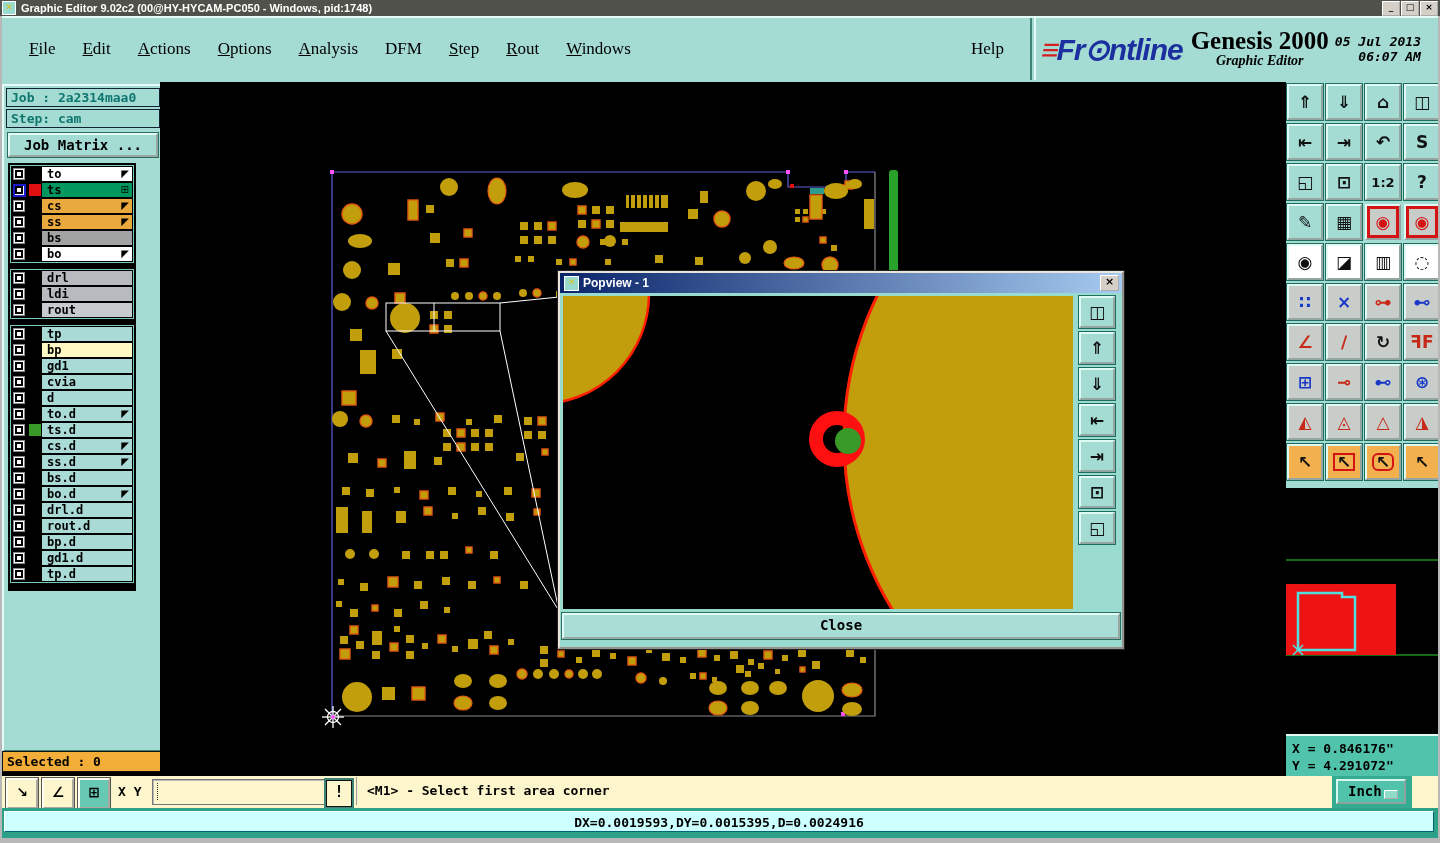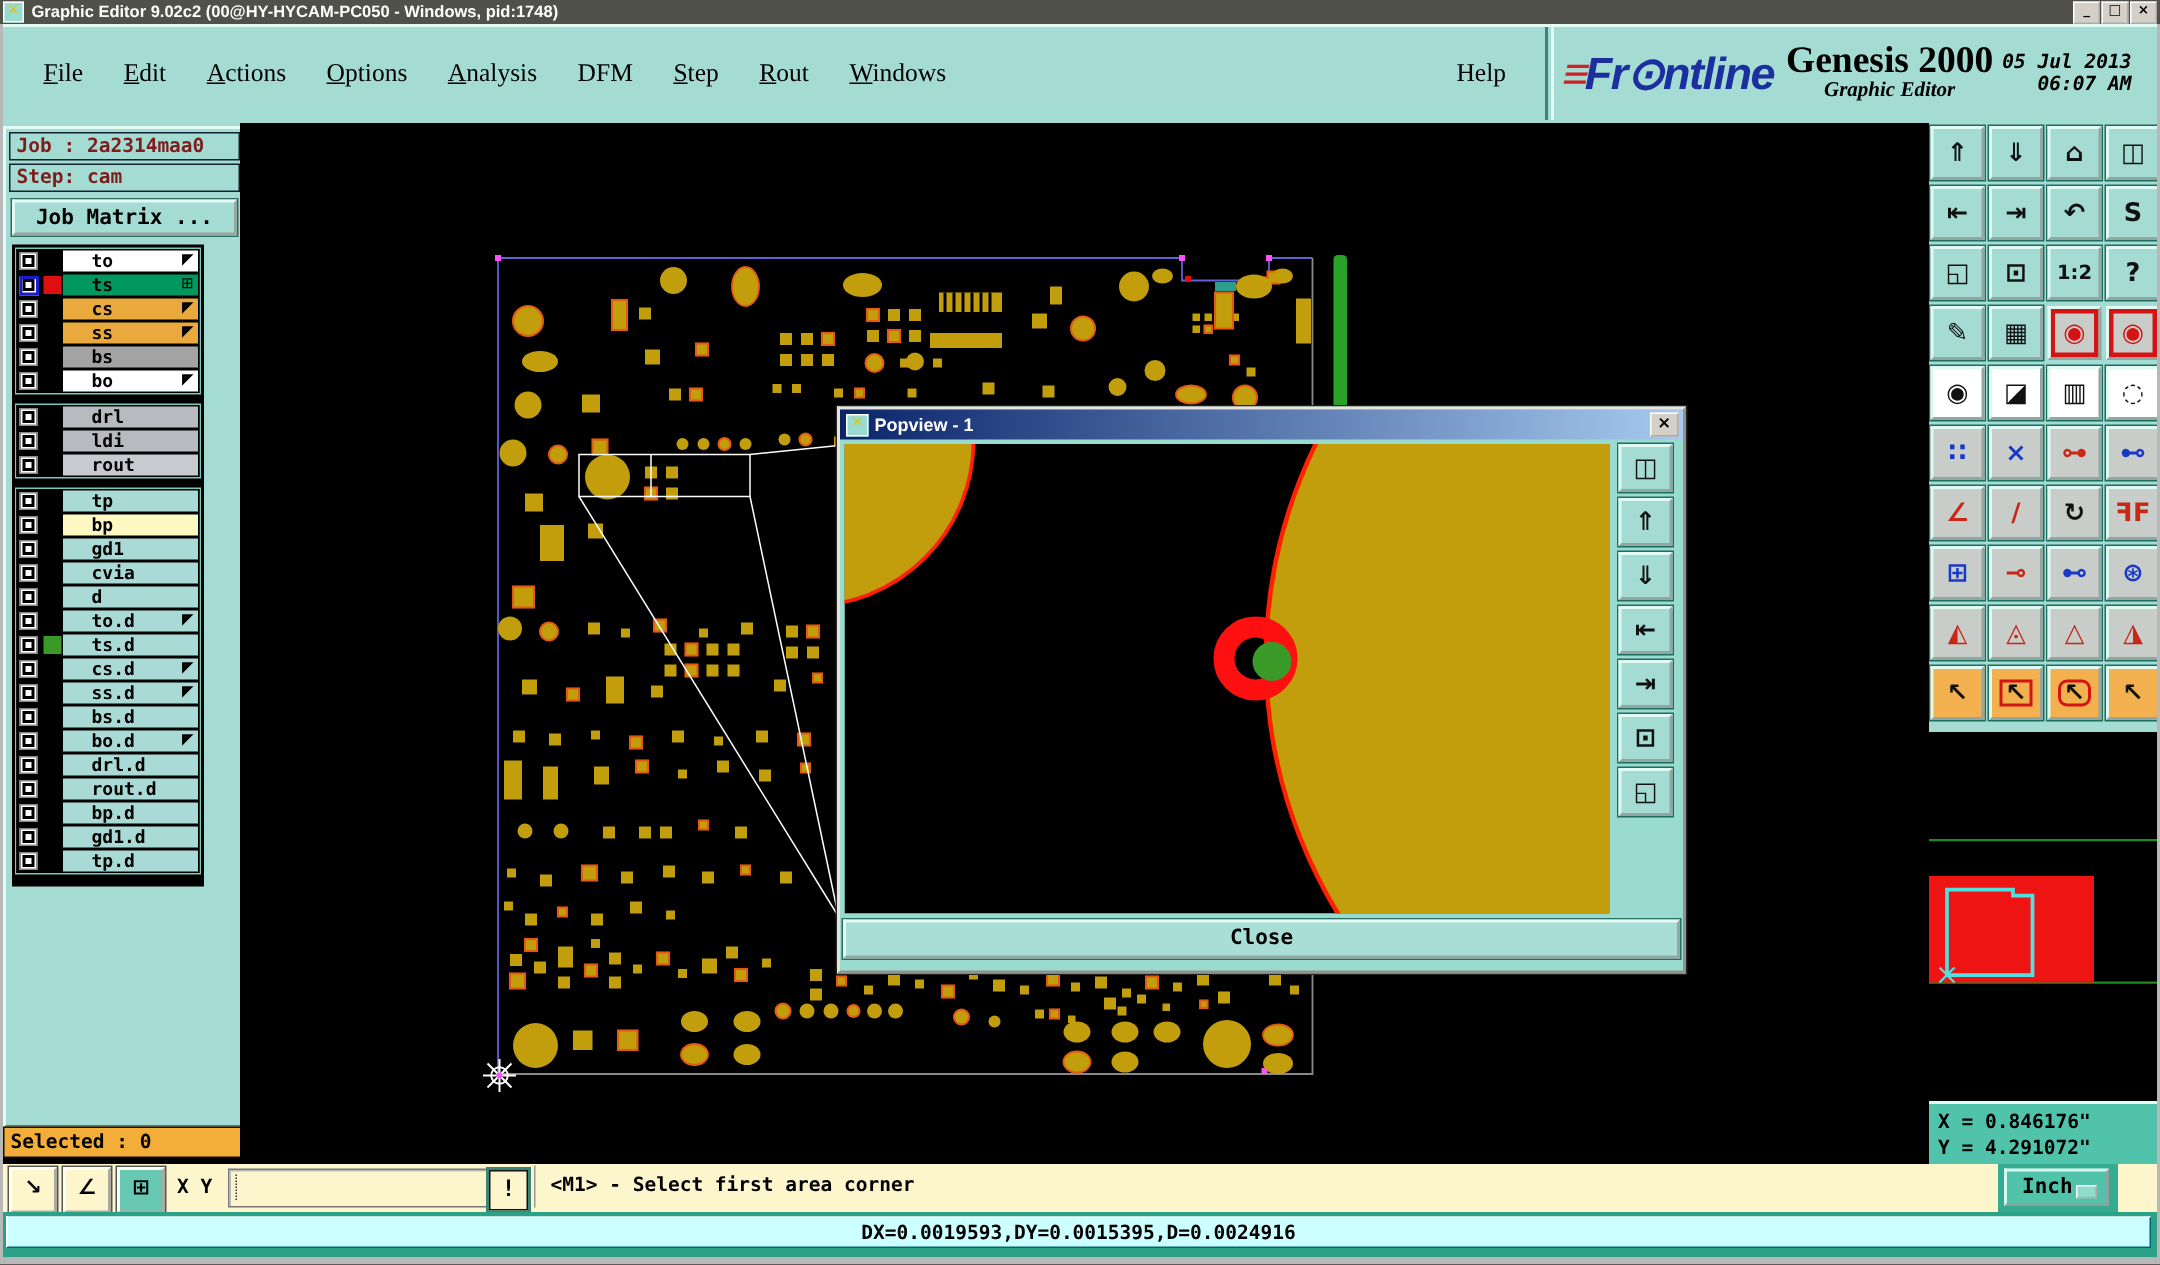--- a/index.html
+++ b/index.html
@@ -27,34 +27,34 @@
   #speed{color:#d42020;font-style:italic;font-weight:bold;transform:skewX(-12deg);display:inline-block;margin-right:-2px;}
   #prodblock{margin-left:8px;text-align:center;}
   #product{font:bold 25px "Liberation Serif",serif;color:#000;line-height:24px;white-space:nowrap;}
   #subtitle{font:italic bold 14px "Liberation Serif",serif;color:#000;}
   #dateblock{margin-left:6px;font:italic bold 13px "DejaVu Sans Mono",monospace;color:#000;
     text-align:right;line-height:15px;white-space:nowrap;}
   
   #leftpanel{position:absolute;left:2px;top:84px;width:158px;height:664px;background:#a4dbd3;
     border:2px solid #3d8376;border-top-color:#e2fcf5;border-left-color:#e2fcf5;}
   .jobrow{margin:2px 2px 0 2px;border:1px solid #123;background:#a4dbd3;
-    font:bold 13px "DejaVu Sans Mono",monospace;color:#7f1d1d;padding:1px 4px;height:15px;white-space:pre;}
+    font:bold 13px "DejaVu Sans Mono",monospace;color:#0f766e;padding:1px 4px;height:15px;white-space:pre;}
   #matrixbtn{margin:5px 4px 4px 4px;height:20px;background:#a4dbd3;border:2px outset #e2fcf5;
     box-shadow:0 0 0 1px #2a6e62;font:bold 14px "DejaVu Sans Mono",monospace;text-align:center;line-height:20px;}
   #layerbox{margin:6px 2px 0 4px;width:124px;background:#000;padding:2px;}
   .lgroup{margin-bottom:6px;border:1px solid #79c9bd;}
   .lrow{display:flex;height:16px;background:#000;align-items:center;}
   .lcheck{width:16px;height:16px;display:flex;align-items:center;justify-content:center;background:#000;flex:none;}
   .cb{width:10px;height:10px;background:#fff;display:flex;align-items:center;justify-content:center;border:1px solid #888;}
   .cb i{display:block;width:4px;height:4px;border:2px solid #000;background:#fff;}
   .cb.act{border:2px solid #1c1ccc;width:9px;height:9px;}
   .lsw{width:15px;height:16px;background:#000;flex:none;display:flex;align-items:center;justify-content:center;}
   .lsw b{display:block;width:12px;height:12px;}
   .lname{flex:1;height:14px;margin:1px 1px 1px 0;font:bold 12px "DejaVu Sans Mono",monospace;
-    padding-left:19px;position:relative;line-height:14px;color:#000;}
+    padding-left:5px;position:relative;line-height:14px;color:#000;}
   .lname .arr{position:absolute;right:3px;top:1px;font:10px "DejaVu Sans",sans-serif;}
   
   #selectedbox{position:absolute;left:2px;top:751px;width:154px;height:19px;background:#f2ae38;
     border:1px solid #111;font:bold 13px "DejaVu Sans Mono",monospace;padding-left:4px;line-height:19px;}
   
   #canvas{position:absolute;left:160px;top:82px;width:1126px;height:694px;background:#000;}
   
   #popview{position:absolute;left:398px;top:189px;width:562px;height:374px;background:#9adbd0;
     border:2px outset #e8e4dc;box-shadow:0 0 0 1px #222;}
   #pvtitle{height:20px;background:linear-gradient(to right,#0a246a,#a6caf0);display:flex;align-items:center;}

